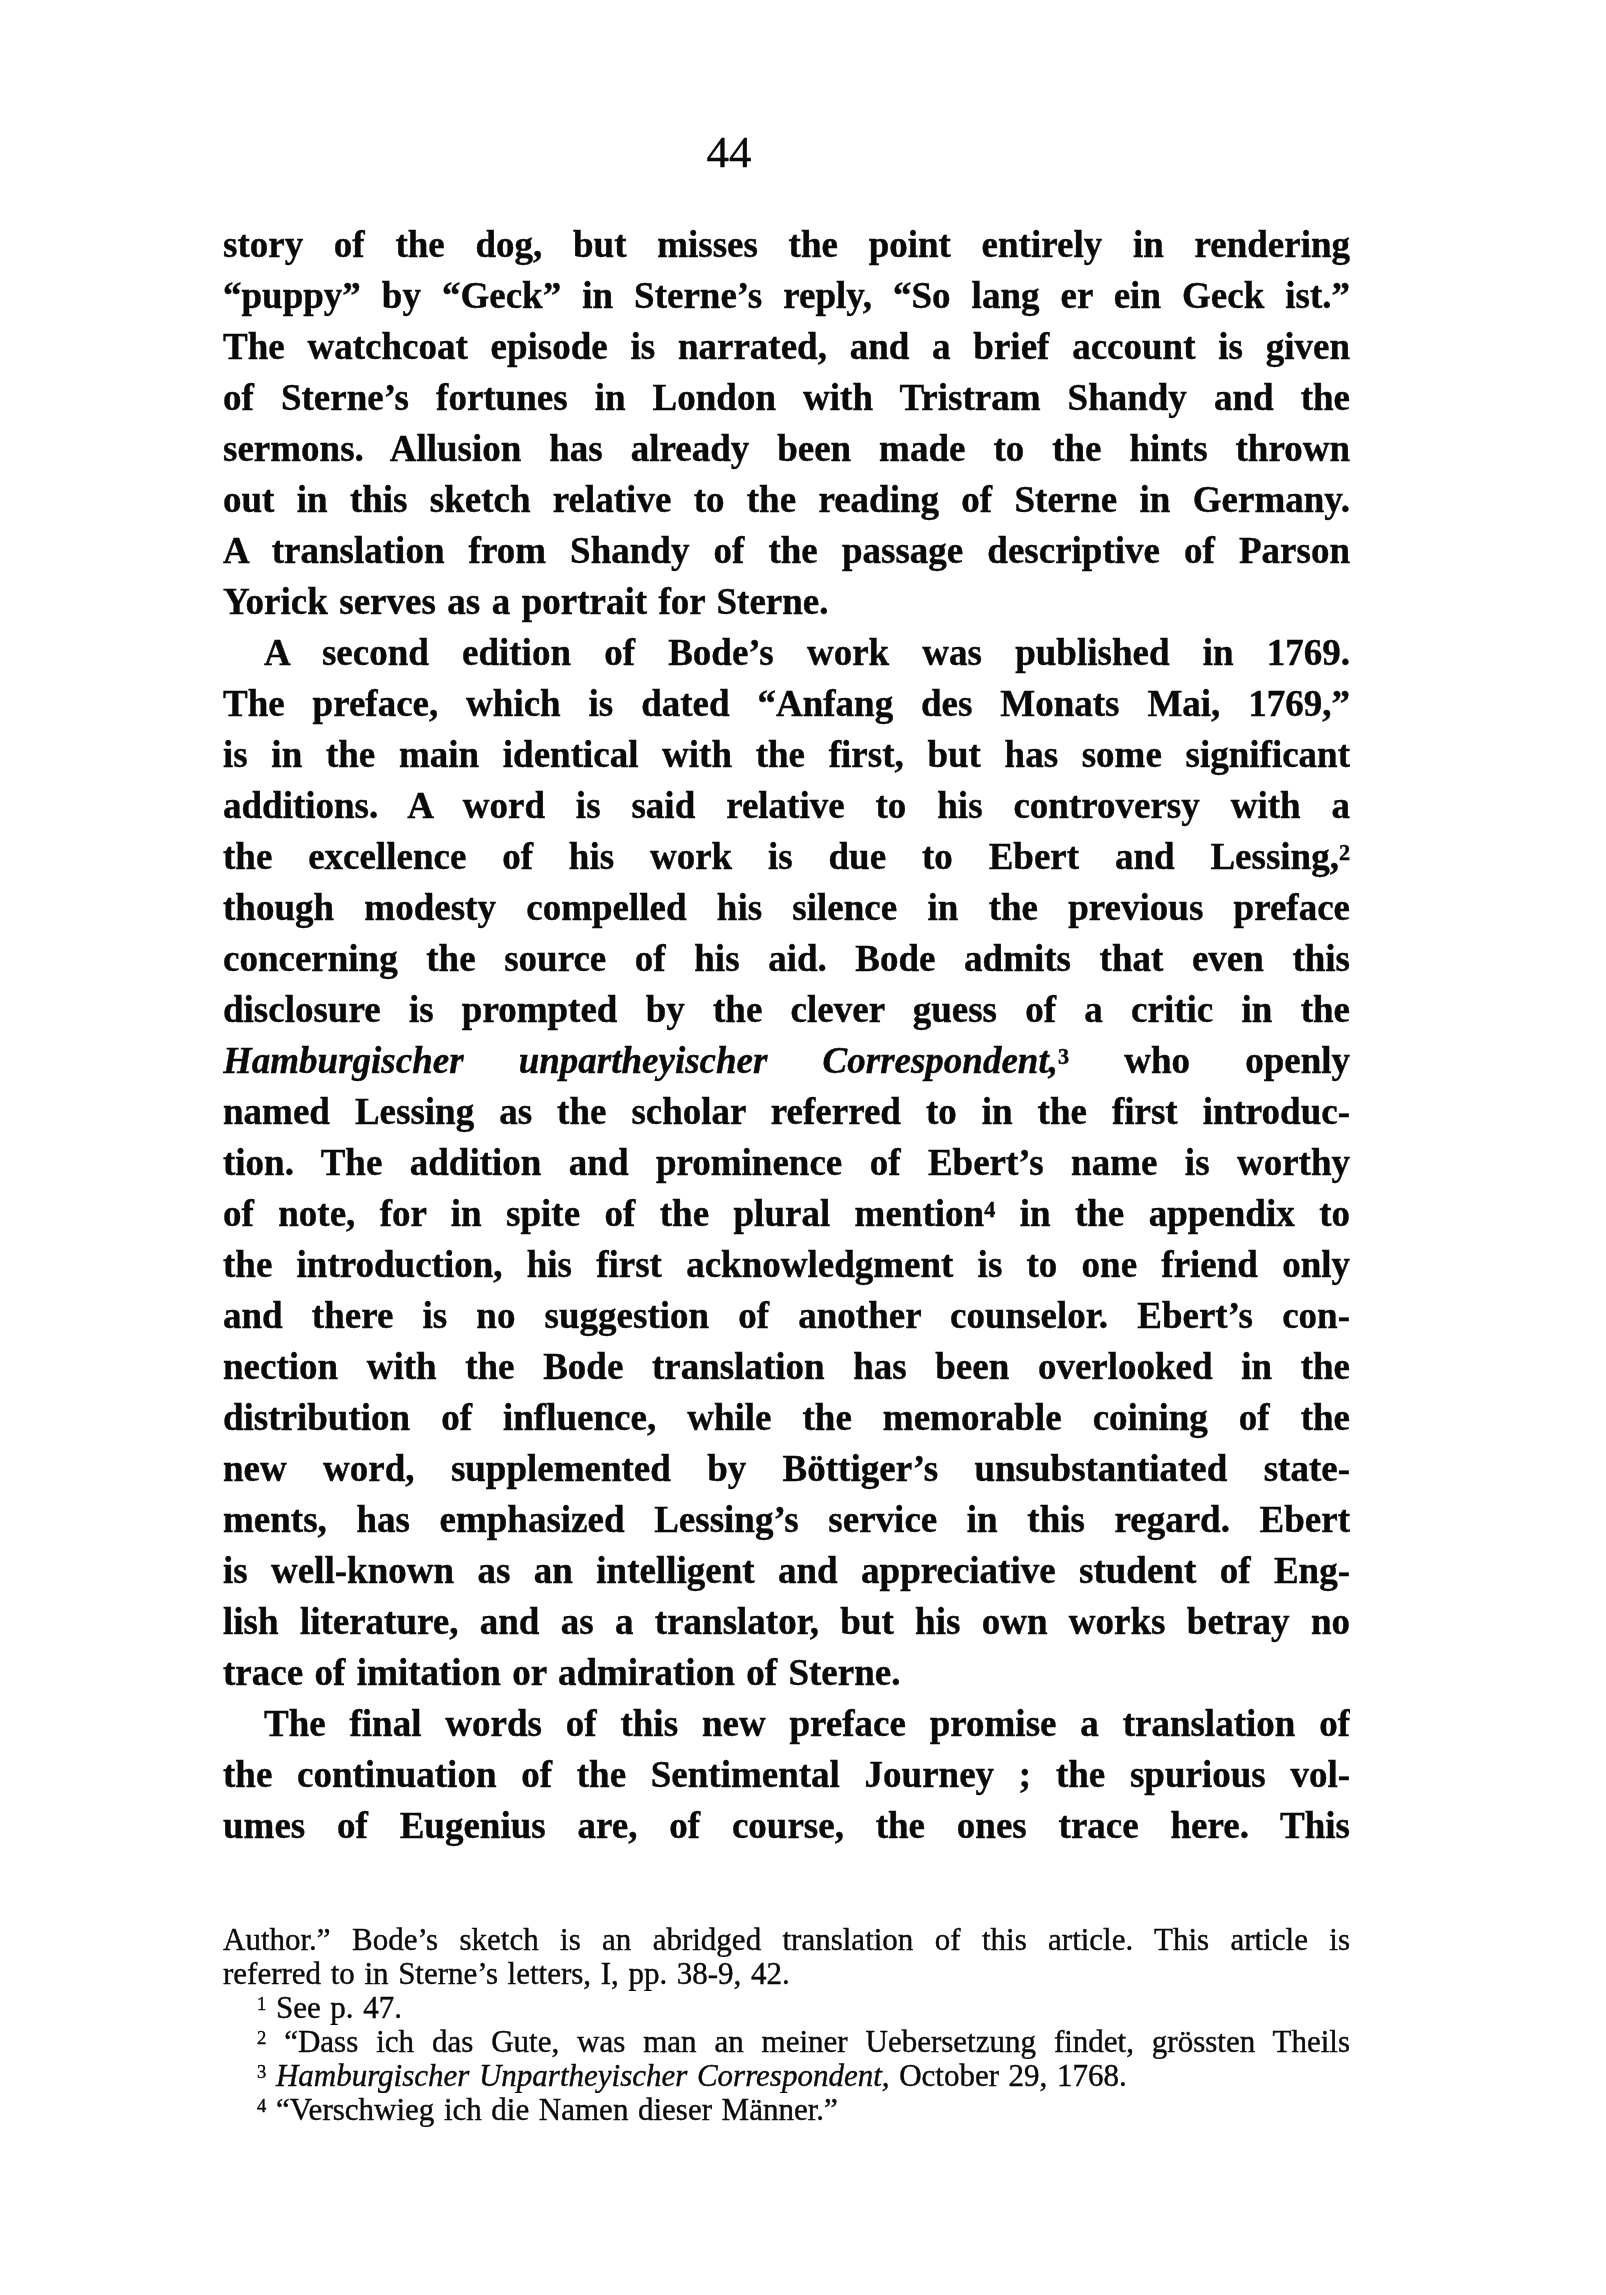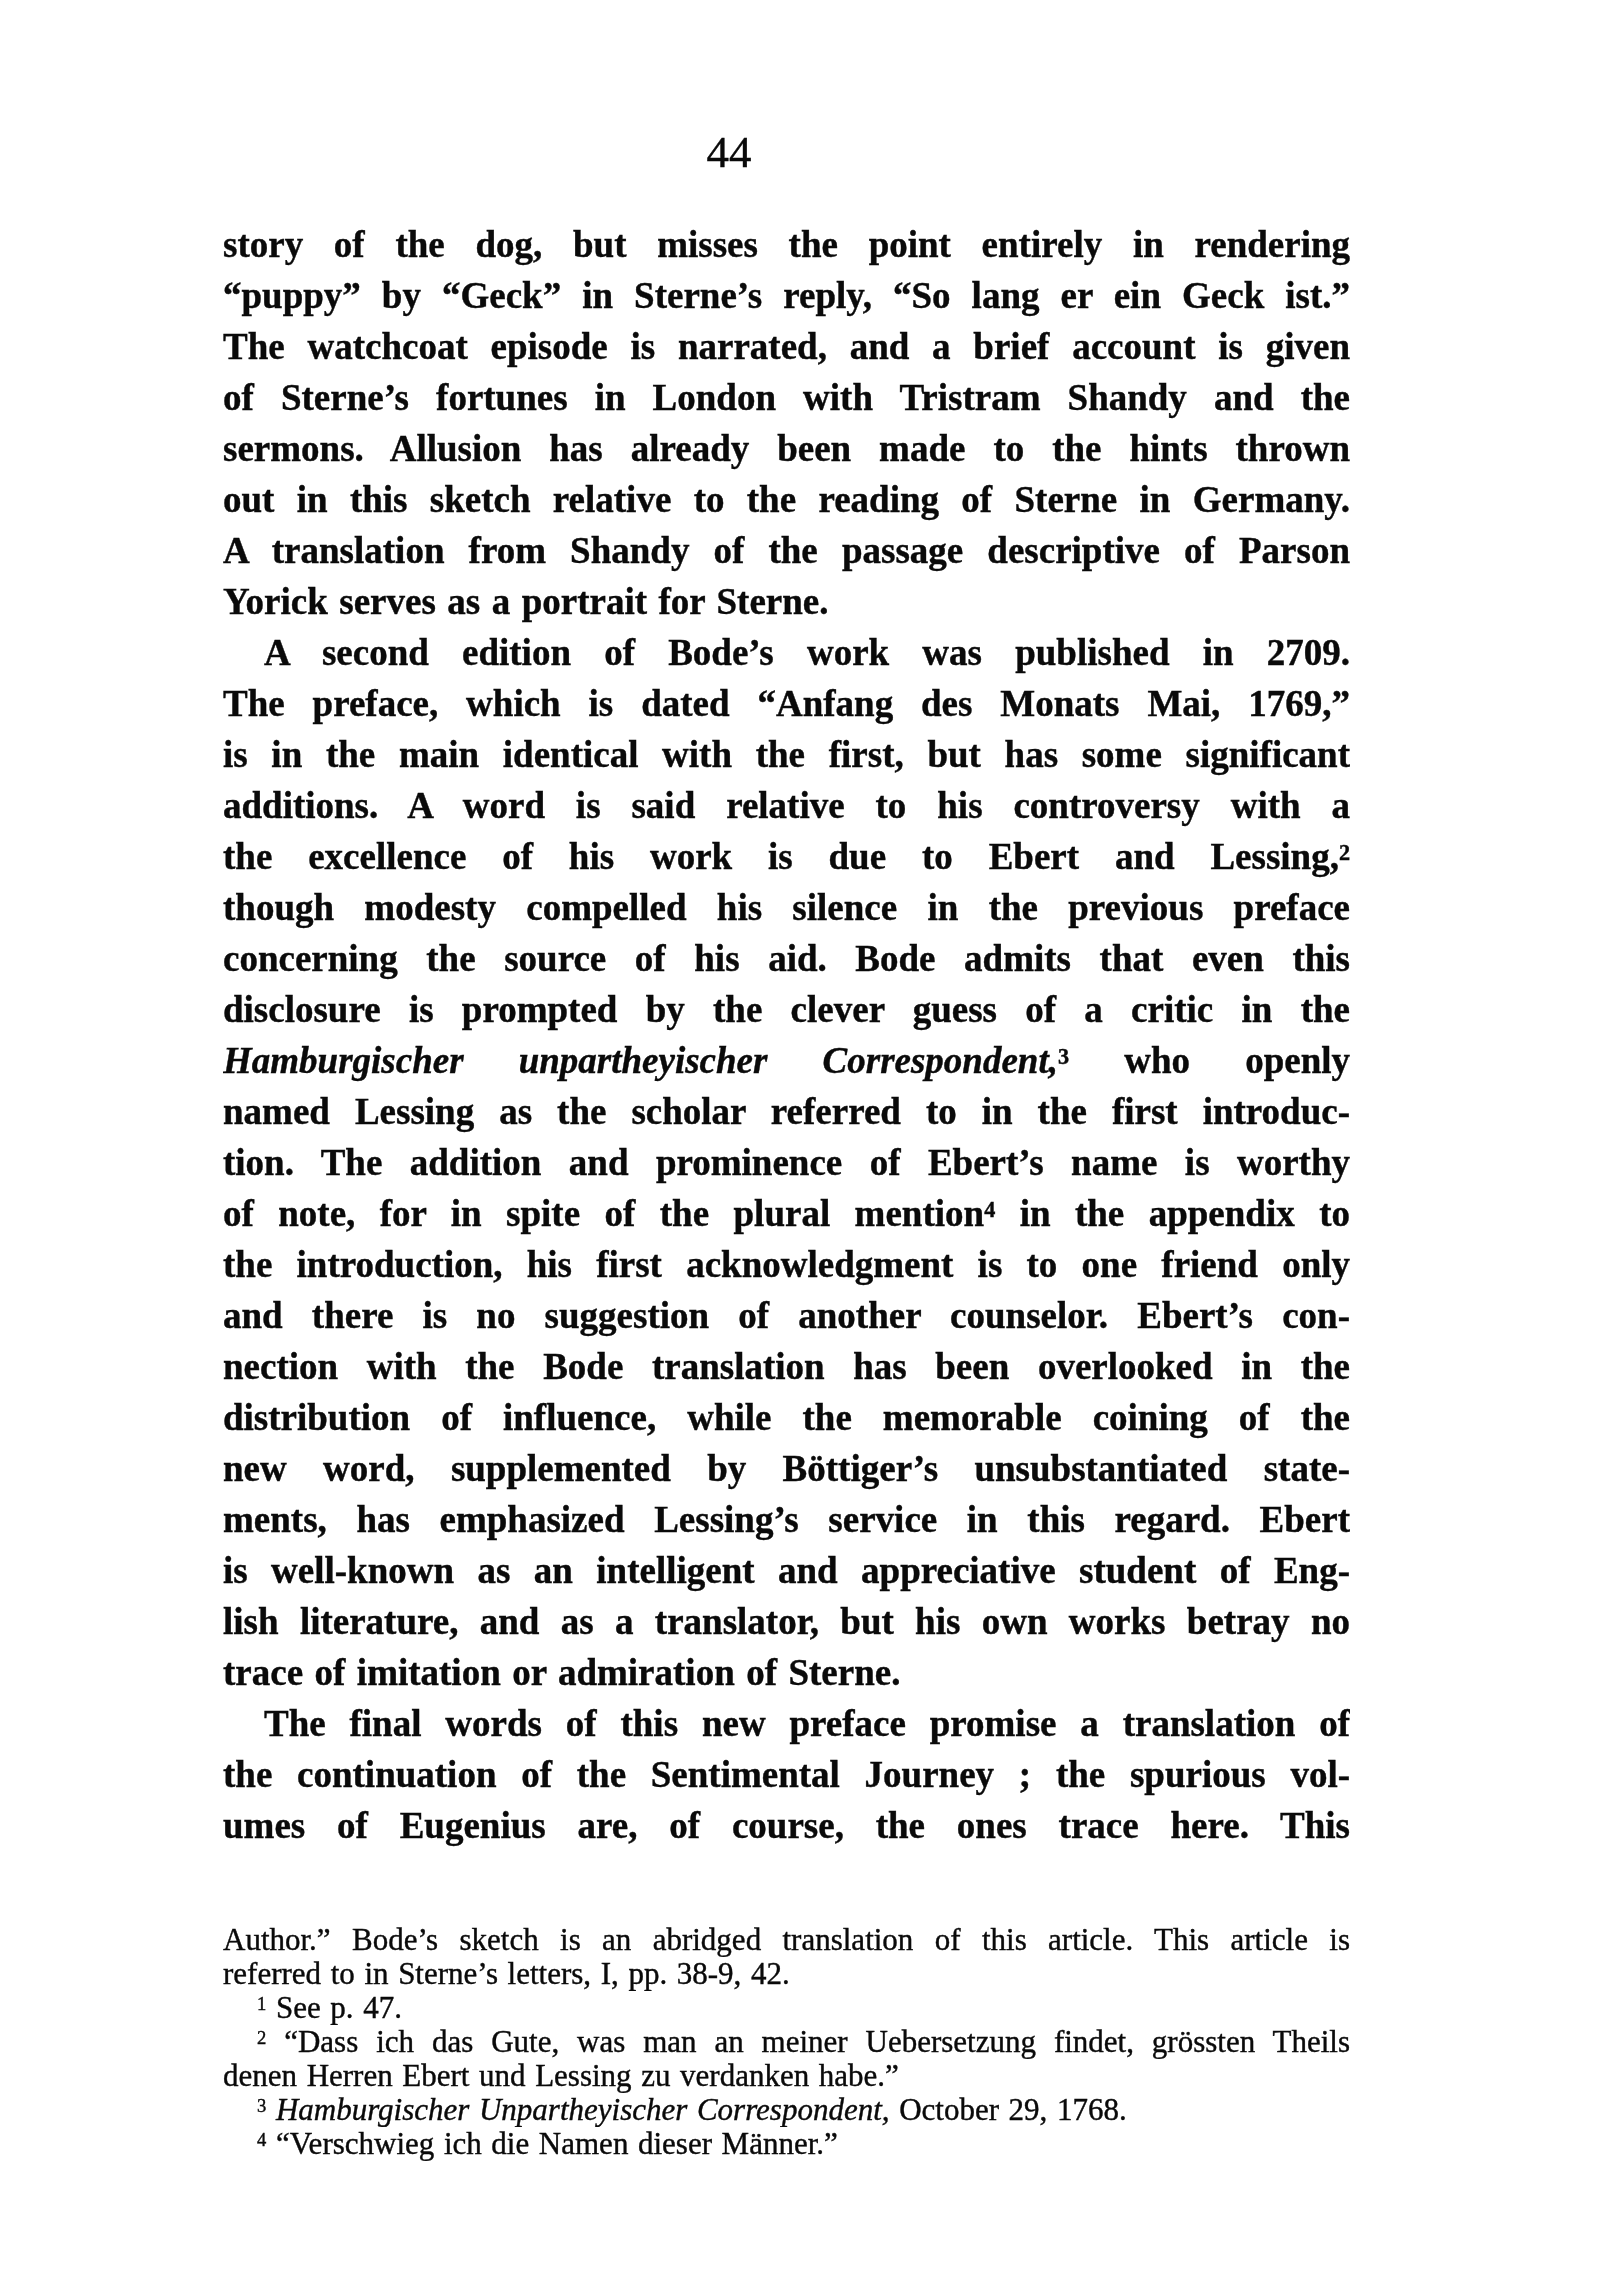--- a/index.html
+++ b/index.html
@@ -53,21 +53,21 @@
       <div class="line">“puppy” by “Geck” in Sterne’s reply, “So lang er ein Geck ist.”</div>
       <div class="line">The watchcoat episode is narrated, and a brief account is given</div>
       <div class="line">of Sterne’s fortunes in London with Tristram Shandy and the</div>
       <div class="line">sermons.  Allusion has already been made to the hints thrown</div>
       <div class="line">out in this sketch relative to the reading of Sterne in Germany.</div>
       <div class="line">A translation from Shandy of the passage descriptive of Parson</div>
       <div class="line last">Yorick serves as a portrait for Sterne.</div>
     </div>
 
     <div class="para">
-      <div class="line ind">A second edition of Bode’s work was published in 2709.</div>
+      <div class="line ind">A second edition of Bode’s work was published in 1769.</div>
       <div class="line">The preface, which is dated “Anfang des Monats Mai, 1769,”</div>
       <div class="line">is in the main identical with the first, but has some significant</div>
       <div class="line">additions.  A word is said relative to his controversy with a</div>
       <div class="line"><span>the excellence of his work is due to Ebert and Lessing,</span><span class="sup">2</span></div>
       <div class="line">though modesty compelled his silence in the previous preface</div>
       <div class="line">concerning the source of his aid.  Bode admits that even this</div>
       <div class="line">disclosure is prompted by the clever guess of a critic in the</div>
       <div class="line"><span class="it">Hamburgischer unpartheyischer Correspondent,</span><span class="sup">3</span><span> who openly</span></div>
       <div class="line">named Lessing as the scholar referred to in the first introduc-</div>
       <div class="line">tion.  The addition and prominence of Ebert’s name is worthy</div>
@@ -89,19 +89,18 @@
       <div class="line">umes of Eugenius are, of course, the ones trace here.  This</div>
     </div>
 
   </div>
 
   <div class="footnotes">
     <div class="fline">Author.”  Bode’s sketch is an abridged translation of this article.  This article is</div>
     <div class="fline last">referred to in Sterne’s letters, I, pp. 38-9, 42.</div>
     <div class="fline last find"><span class="sup">1</span><span> See p. 47.</span></div>
     <div class="fline find"><span class="sup">2</span><span> “Dass ich das Gute, was man an meiner Uebersetzung findet, grössten Theils</span></div>
-    <div class="fline last">denen Herren Ebert und Lessing zu verdanken habe.”</div>
     <div class="fline last find"><span class="sup">3</span><span class="it"> Hamburgischer Unpartheyischer Correspondent,</span><span> October 29, 1768.</span></div>
     <div class="fline last find"><span class="sup">4</span><span> “Verschwieg ich die Namen dieser Männer.”</span></div>
   </div>
 
 </div>
 
 
 </body></html>

